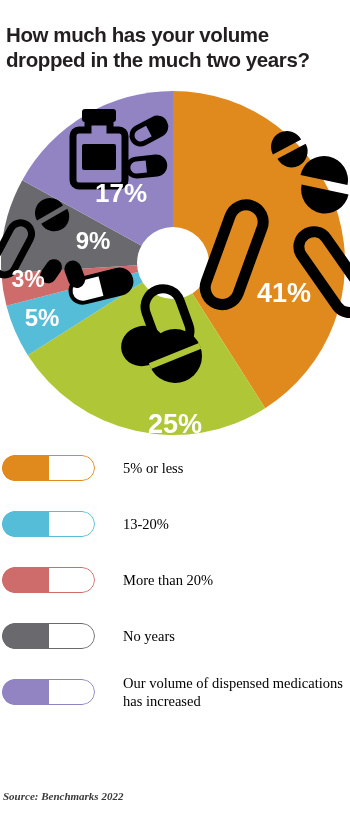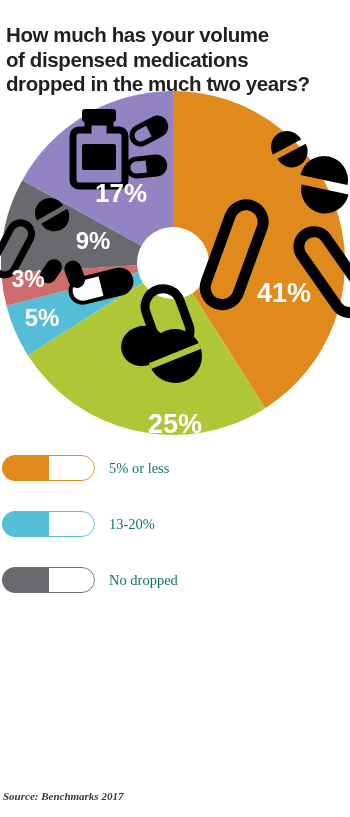--- a/index.html
+++ b/index.html
@@ -82,46 +82,45 @@
   .pill-fill {
     position: absolute;
     left: 0;
     top: 0;
     bottom: 0;
     width: 47px;
     background: currentColor;
     border-radius: 13px 0 0 13px;
   }
   .legend-label {
-    margin-left: 14px;
+    margin-left: 28px;
     font-family: "Liberation Serif", serif;
     font-size: 14.5px;
     line-height: 18px;
-    color: #0f766e;
+    color: #000000;
     max-width: 230px;
   }
 
   
   .source {
     position: absolute;
     left: 3px;
     top: 790px;
     font-family: "Liberation Serif", serif;
     font-style: italic;
     font-weight: bold;
     font-size: 11px;
     color: #3a3a3a;
   }
 </style>
 </head>
 <body>
 
 <div class="title">
   <span class="title-line">How much has your volume</span>
-  <span class="title-line">of dispensed medications</span>
   <span class="title-line">dropped in the much two years?</span>
 </div>
 
 <div class="pie-wrap">
   <svg class="pie-svg" width="350" height="348" viewBox="0 0 350 348">
     <g id="pie-slices">
         <path d="M 173 175 L 173 3 A 172 172 0 0 1 265.16220873638747 320.22440318634654 Z" fill="#E08A1E"></path>
         <path d="M 173 175 L 265.16220873638747 320.22440318634654 A 172 172 0 0 1 27.775596813653408 267.1622087363874 Z" fill="#AFC736"></path>
         <path d="M 173 175 L 27.775596813653408 267.1622087363874 A 172 172 0 0 1 6.403696285875469 217.77466059235502 Z" fill="#55BDD8"></path>
         <path d="M 173 175 L 6.403696285875469 217.77466059235502 A 172 172 0 0 1 1.339402710337282 185.79996935904202 Z" fill="#CE6C6C"></path>
@@ -217,21 +216,35 @@
       <div class="legend-label">5% or less</div>
     </div>
     <div class="legend-row">
       <div class="pill" style="color: rgb(85, 189, 216);">
         <div class="pill-fill"></div>
         <div class="pill-outline"></div>
       </div>
       <div class="legend-label">13-20%</div>
     </div>
     <div class="legend-row">
+      <div class="pill" style="color: rgb(206, 108, 108);">
+        <div class="pill-fill"></div>
+        <div class="pill-outline"></div>
+      </div>
+      <div class="legend-label">More than 20%</div>
+    </div>
+    <div class="legend-row">
       <div class="pill" style="color: rgb(106, 106, 110);">
         <div class="pill-fill"></div>
         <div class="pill-outline"></div>
       </div>
-      <div class="legend-label">No dropped</div>
+      <div class="legend-label">No years</div>
+    </div>
+    <div class="legend-row">
+      <div class="pill" style="color: rgb(146, 132, 194);">
+        <div class="pill-fill"></div>
+        <div class="pill-outline"></div>
+      </div>
+      <div class="legend-label">Our volume of dispensed medications has increased</div>
     </div>
   </div>
 
-<div class="source">Source: Benchmarks 2017</div>
+<div class="source">Source: Benchmarks 2022</div>
 
 </body></html>

